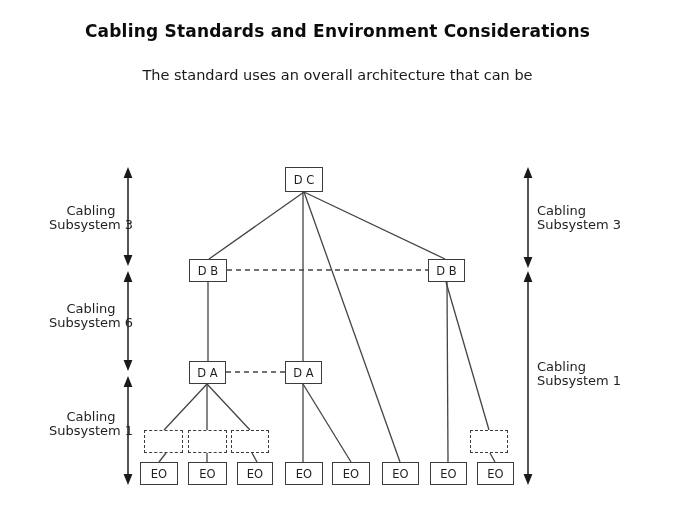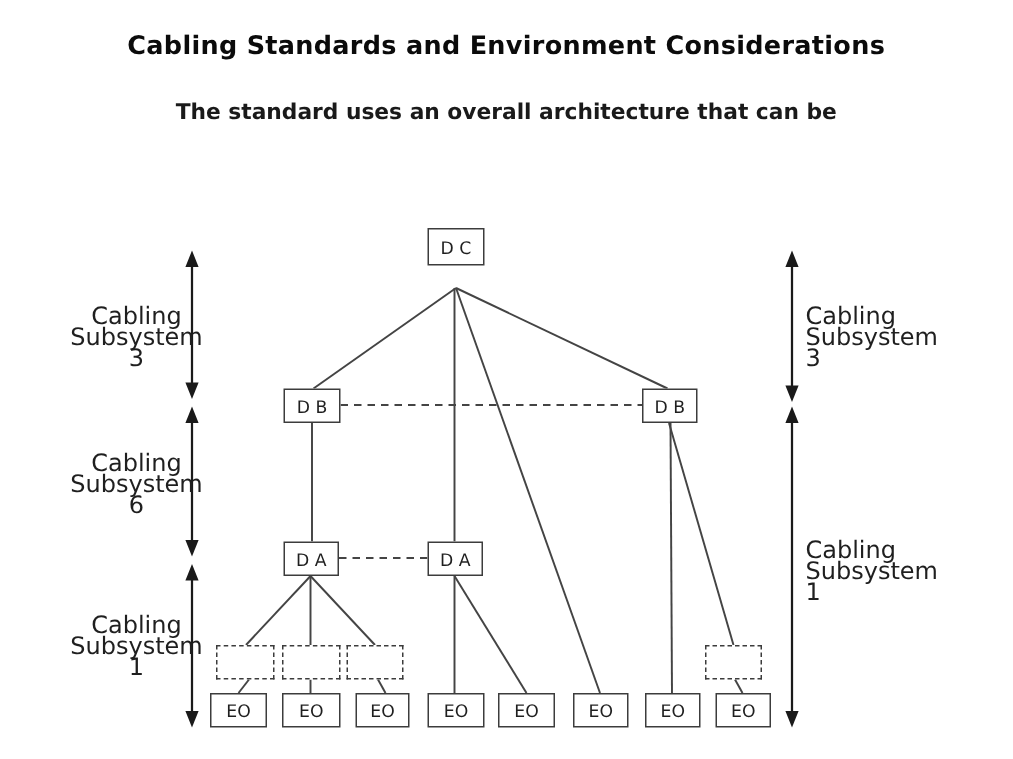--- a/index.html
+++ b/index.html
@@ -6,35 +6,35 @@
   .canvas{
     position:relative;width:675px;height:506px;background:#ffffff;
     font-family:"DejaVu Sans","Liberation Sans",sans-serif;overflow:hidden;
   }
   .title{
     position:absolute;top:9px;left:0;width:100%;text-align:center;
     font-size:17px;font-weight:bold;color:#0b0b0b;letter-spacing:0.2px;margin-top:12px;
   }
   .subtitle{
     position:absolute;top:66px;left:0;width:100%;text-align:center;
-    font-size:14.5px;color:#1a1a1a;line-height:19px;font-weight:bold;
+    font-size:14.5px;color:#1a1a1a;line-height:19px;
   }
   .lines-layer{position:absolute;left:0;top:0;z-index:1;}
   .node{
     position:absolute;box-sizing:border-box;z-index:2;
     border:1.5px solid #3c3c3c;background:#ffffff;
     display:flex;align-items:center;justify-content:center;
     font-size:11.5px;color:#1f1f1f;
   }
   .dashed-node{
     position:absolute;box-sizing:border-box;z-index:2;
     border:1.5px dashed #3c3c3c;background:#ffffff;
   }
   .side-label{
-    position:absolute;z-index:2;font-size:16px;color:#1f1f1f;line-height:14px;
+    position:absolute;z-index:2;font-size:13px;color:#1f1f1f;line-height:14px;
   }
   .side-label.left{text-align:center;}
   .side-label.right{text-align:left;}
 </style>
 </head>
 <body>
 
 <div class="canvas">
 
   <div class="title">Cabling Standards and Environment Considerations</div>
@@ -116,21 +116,21 @@
   </div>
   <div class="side-label right" style="left:537px;top:204px;width:100px;">
     <div>Cabling</div>
     <div>Subsystem 3</div>
   </div>
   <div class="side-label right" style="left:537px;top:360px;width:100px;">
     <div>Cabling</div>
     <div>Subsystem 1</div>
   </div>
 
-  <div class="node" style="left:285px;top:152px;width:38px;height:25px;">D C</div>
+  <div class="node" style="left:285px;top:167px;width:38px;height:25px;">D C</div>
   <div class="node" style="left:189px;top:259px;width:38px;height:23px;">D B</div>
   <div class="node" style="left:428px;top:259px;width:37px;height:23px;">D B</div>
   <div class="node" style="left:189px;top:361px;width:37px;height:23px;">D A</div>
   <div class="node" style="left:285px;top:361px;width:37px;height:23px;">D A</div>
 
   <div class="dashed-node" style="left:144px;top:430px;width:39px;height:23px;"></div>
   <div class="dashed-node" style="left:188px;top:430px;width:39px;height:23px;"></div>
   <div class="dashed-node" style="left:231px;top:430px;width:38px;height:23px;"></div>
   <div class="dashed-node" style="left:470px;top:430px;width:38px;height:23px;"></div>
 

